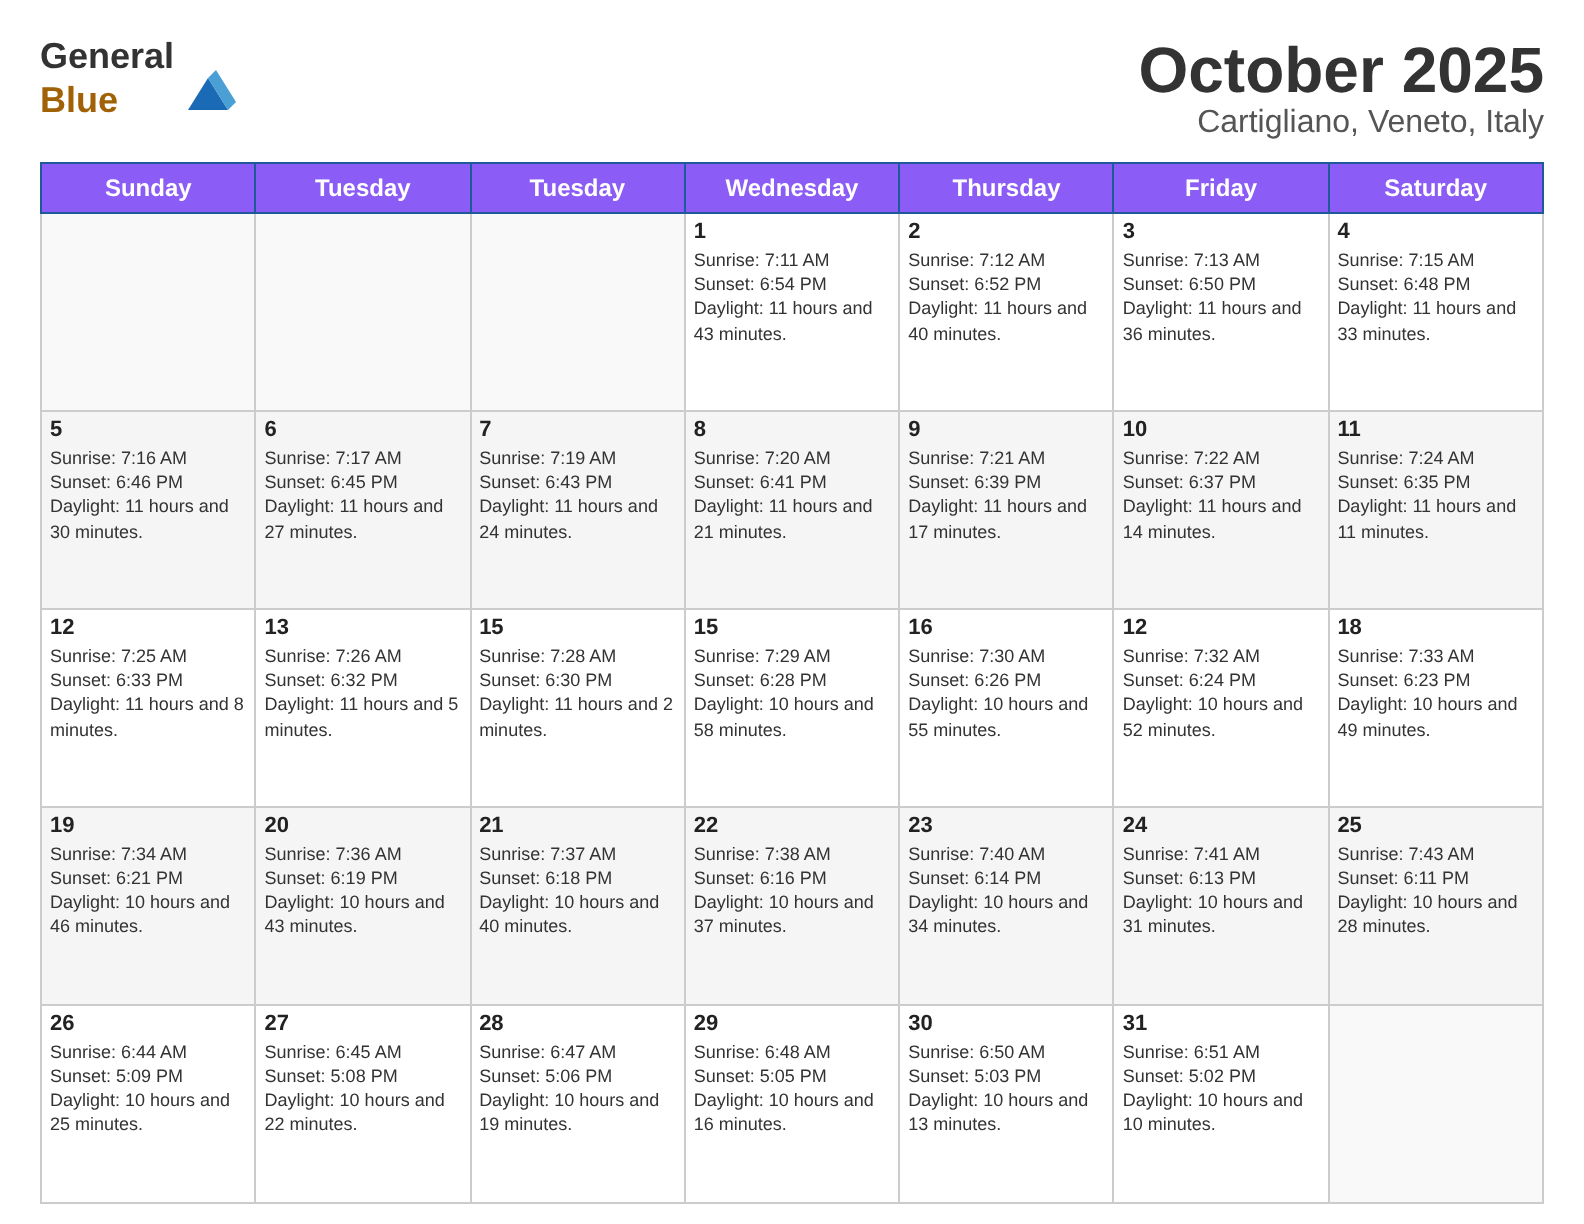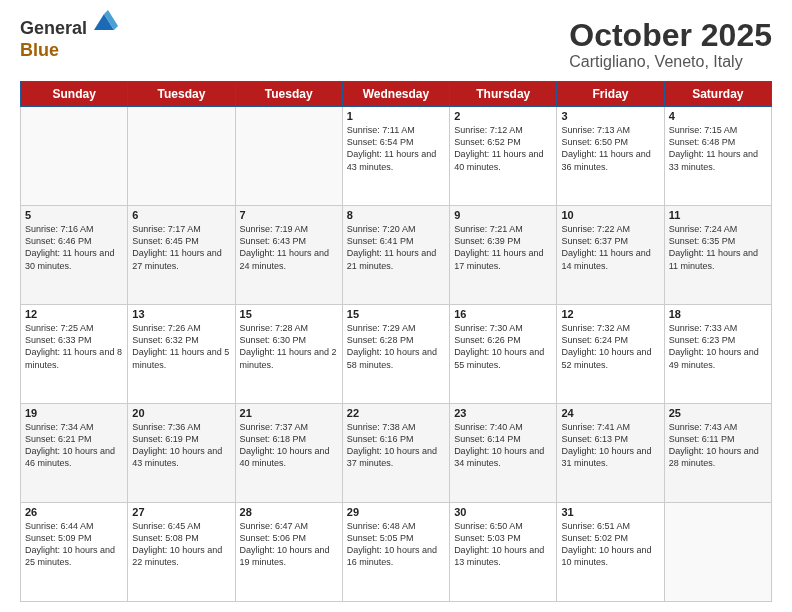--- a/index.html
+++ b/index.html
@@ -18,49 +18,49 @@
       flex-direction: column;
     }
     .header {
       display: flex;
       justify-content: space-between;
       align-items: flex-start;
       margin-bottom: 10px;
     }
     .logo {
       display: flex;
-      align-items: flex-start;
+      align-items: flex-end;
     }
     .logo-text {
       display: flex;
       flex-direction: column;
       line-height: 1;
     }
     .title-section {
-      text-align: left;
+      text-align: right;
     }
     .month-title {
       font-size: 32px;
       font-weight: bold;
       color: #333;
       line-height: 1.1;
     }
     .subtitle {
       font-size: 16px;
       color: #555;
     }
     .calendar {
       flex: 1;
       border: 1px solid #ccc;
       border-collapse: collapse;
       width: 100%;
       table-layout: fixed;
     }
     .calendar th {
-      background-color: #b91c1c;
+      background-color: #8b5cf6;
       color: #fff;
       text-align: center;
       font-size: 12px;
       font-weight: bold;
       padding: 5px 3px;
       border: 1px solid #1e5a9a;
     }
     .calendar td {
       vertical-align: top;
       border: 1px solid #ccc;

